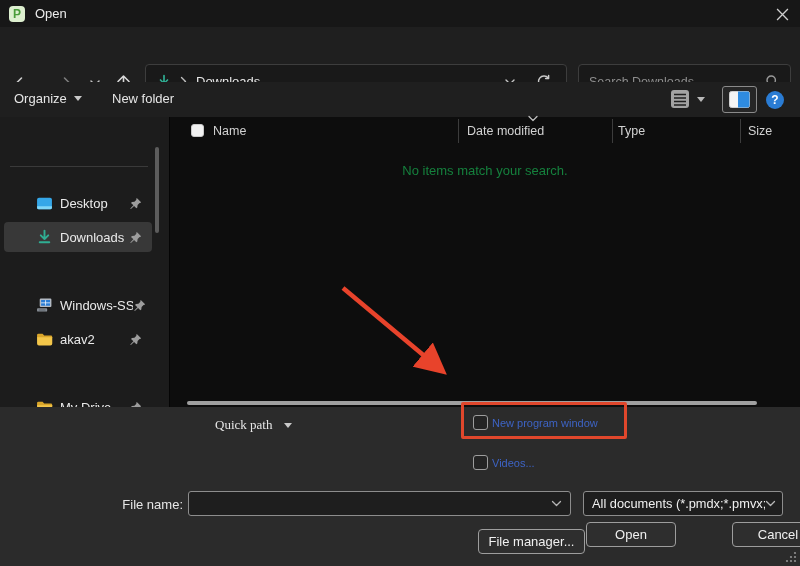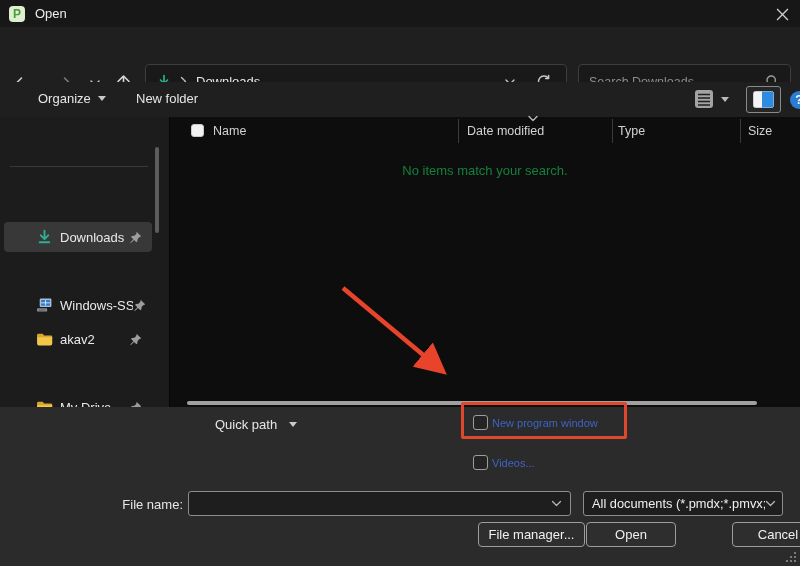--- a/index.html
+++ b/index.html
@@ -20,21 +20,21 @@
   .navbtn{position:absolute;top:45px;width:22px;height:22px;display:flex;align-items:center;justify-content:center;}
   .field{position:absolute;top:37px;height:35px;background:#191919;border:1px solid #3d3d3d;
     border-radius:4px;box-sizing:border-box;display:flex;align-items:center;}
   #addressbar{left:145px;width:422px;padding:0 10px;}
   #crumbtext{color:#e8e8e8;font-size:13px;margin-left:9px;}
   #searchbox{left:578px;width:213px;padding:0 10px;}
   #searchph{color:#8d8d8d;font-size:12.5px;flex:1;}
 
   
   #toolbar{left:0;top:82px;width:800px;height:35px;background:#1f1f1f;}
-  .tbtext{position:absolute;top:9px;color:#e6e6e6;font-size:13px;display:flex;align-items:center;gap:7px;margin-left:24px;}
+  .tbtext{position:absolute;top:9px;color:#e6e6e6;font-size:13px;display:flex;align-items:center;gap:7px;}
   .tri{width:0;height:0;border-left:4px solid transparent;border-right:4px solid transparent;
     border-top:5px solid #c9c9c9;display:inline-block;}
 
   
   #content{left:0;top:117px;width:800px;height:290px;background:#0d0d0d;}
   #sidebar{position:absolute;left:0;top:0;width:170px;height:290px;background:#1c1c1c;
     border-right:1px solid #050505;box-sizing:border-box;overflow:hidden;}
   .side-item{position:absolute;left:4px;width:148px;height:30px;display:flex;align-items:center;border-radius:4px;}
   .side-item.selected{background:#383838;}
   .sicon{width:17px;height:17px;margin-left:32px;flex:none;}
@@ -48,37 +48,37 @@
   .colsep{position:absolute;top:2px;width:1px;height:24px;background:#3c3c3c;}
   #hdr-checkbox{position:absolute;left:21px;top:7px;width:13px;height:13px;background:#f2f2f2;
     border:1px solid #c9c9c9;border-radius:3px;box-sizing:border-box;}
   #sort-chevron{position:absolute;left:357px;top:-2px;color:#bdbdbd;}
   #empty-msg{position:absolute;left:0;top:46px;width:630px;text-align:center;color:#15803d;font-size:13px;}
   #hscroll{position:absolute;left:17px;top:284px;width:570px;height:4px;border-radius:2px;background:#a0a0a0;}
 
   
   #bottompanel{left:0;top:407px;width:800px;height:159px;background:#2b2b2b;}
   #quickpath{position:absolute;left:215px;top:417px;display:flex;align-items:center;gap:12px;
-    color:#e6e6e6;font-size:13px;background:none;border:none;padding:0;}
+    color:#e6e6e6;font-size:13px;background:none;border:none;padding:0;font-family:Liberation Serif, serif;}
   .optrow{position:absolute;display:flex;align-items:center;gap:4px;}
   .cbox{width:15px;height:15px;border:1px solid #9d9d9d;border-radius:3px;background:#242424;box-sizing:border-box;flex:none;}
   .cblabel{color:#3d63c4;font-size:11px;}
   #red-box{position:absolute;left:461px;top:402px;width:166px;height:37px;border:3px solid #e0472c;
     border-radius:2px;box-sizing:border-box;pointer-events:none;}
 
   #filename-label{position:absolute;left:108px;top:497px;width:75px;text-align:right;color:#e6e6e6;font-size:13px;}
   .inputbox{position:absolute;background:#1e1e1e;border:1px solid #8d8d8d;border-radius:3px;
     box-sizing:border-box;display:flex;align-items:center;color:#f0f0f0;font-size:12.8px;}
   #filename-input{left:188px;top:491px;width:383px;height:25px;padding:0 8px;}
   #filetype-select{left:583px;top:491px;width:200px;height:25px;padding:0 6px 0 8px;}
   .grow{flex:1;}
   .btn{position:absolute;top:522px;height:25px;background:#2e2e2e;border:1px solid #9d9d9d;
     border-radius:4px;box-sizing:border-box;color:#f0f0f0;font-size:13px;
     display:flex;align-items:center;justify-content:center;font-family:inherit;}
-  #btn-filemanager{left:478px;width:107px;}
+  #btn-filemanager{left:478px;width:107px;margin-top:7px;}
   #btn-open{left:586px;width:90px;}
   #btn-cancel{left:732px;width:92px;}
 
   #resize-grip{position:absolute;right:3px;bottom:3px;}
   svg{display:block;}
   #annotation-arrow{pointer-events:none;}
 </style>
 </head>
 <body>
 
@@ -183,20 +183,34 @@
       <span>?</span>
     </div>
   </div>
 
   <div id="content" class="abs">
     <div id="sidebar">
 
 
       <div id="side-sep"></div>
 
+      <div class="side-item" style="top:71px">
+        <span class="sicon">
+          <svg width="17" height="17" viewBox="0 0 16 16">
+              <rect x="1" y="2.5" width="14" height="11" rx="1.8" fill="#35a7e8"></rect>
+              <path d="M1 10.5h14v1.2a1.8 1.8 0 0 1-1.8 1.8H2.8A1.8 1.8 0 0 1 1 11.7z" fill="#7fd6f7"></path>
+            </svg>
+        </span>
+        <span class="slabel">Desktop</span>
+        <span class="pin">
+          <svg width="13" height="13" viewBox="0 0 16 16">
+              <path d="M9.6 1.1l5.3 5.3-1.1 1.1-.8-.2-2.4 2.4-.4 3.1-1.1 1.1-2.9-2.9-3.5 3.5-1.1.3.3-1.1 3.5-3.5-2.9-2.9 1.1-1.1 3.1-.4 2.4-2.4-.2-.8z" fill="currentColor"></path>
+            </svg>
+        </span>
+      </div>
 
       <div class="side-item selected" style="top:105px">
         <span class="sicon">
           <svg width="17" height="17" viewBox="0 0 16 16">
               <path d="M8 1.5v8M4.5 6L8 9.5 11.5 6" fill="none" stroke="#2fae93" stroke-width="1.8" stroke-linecap="round" stroke-linejoin="round"></path>
               <path d="M3.5 12.5h9" stroke="#2fae93" stroke-width="1.8" stroke-linecap="round"></path>
             </svg>
         </span>
         <span class="slabel">Downloads</span>
         <span class="pin">

